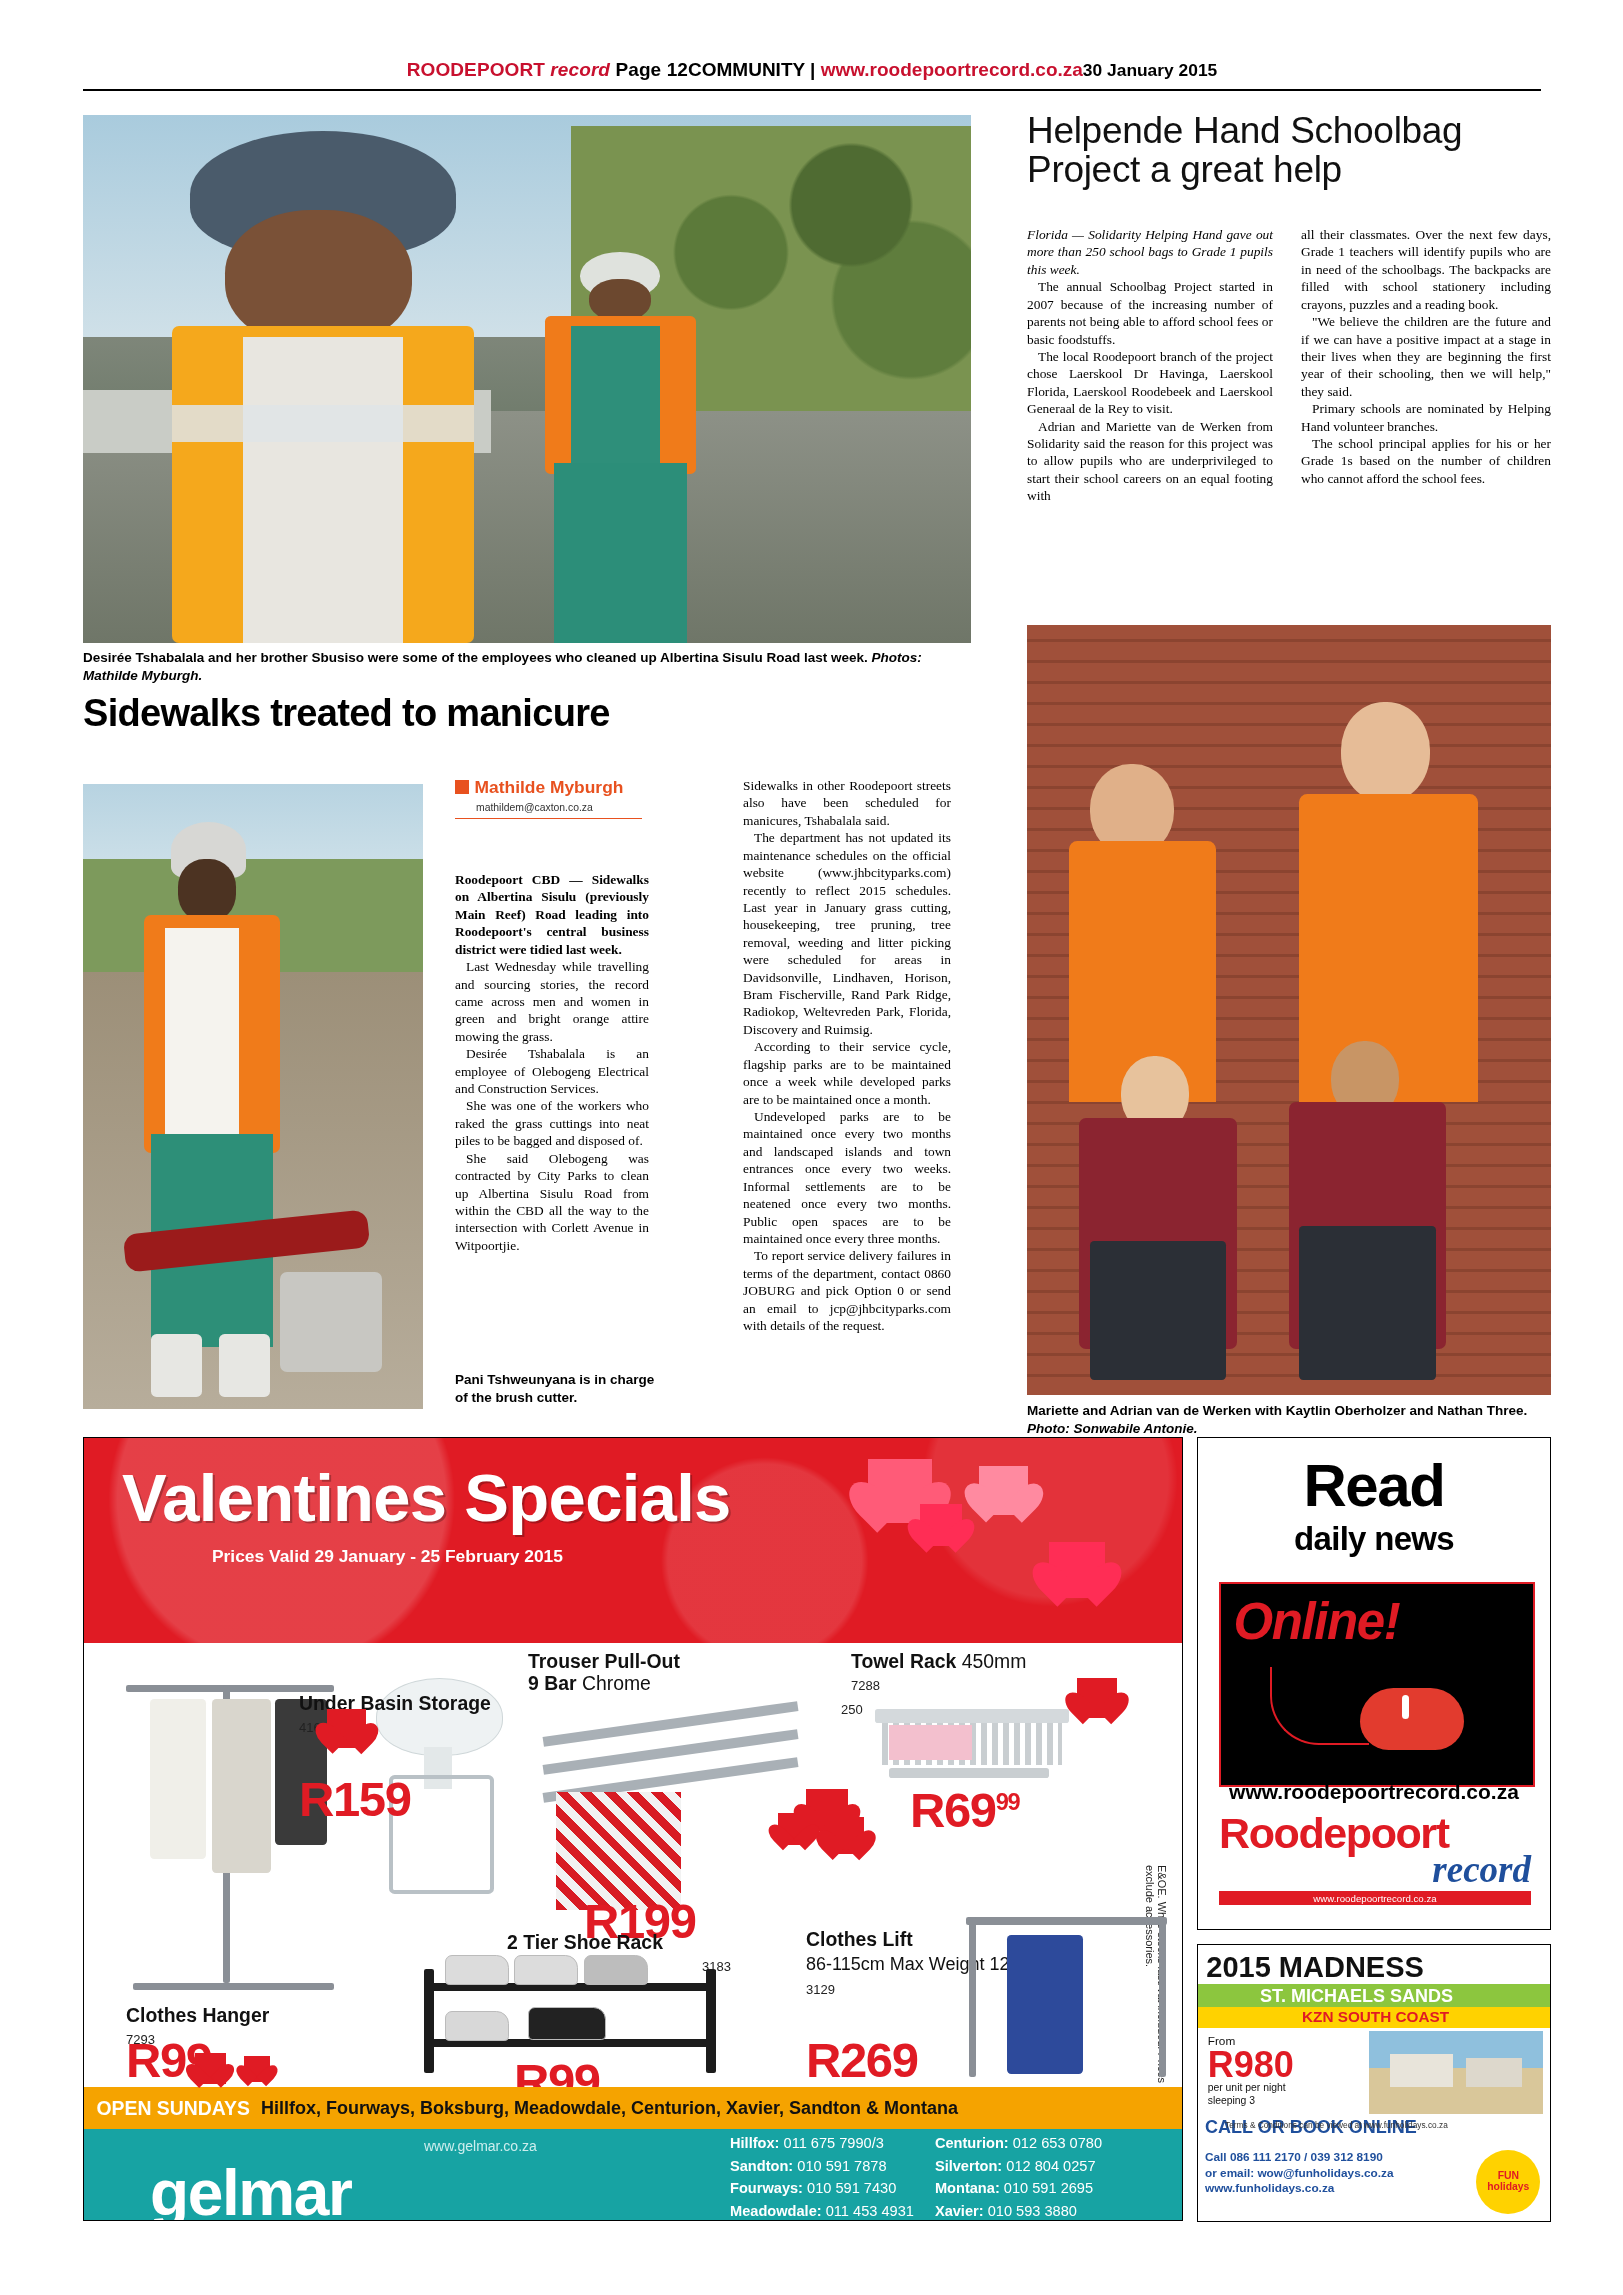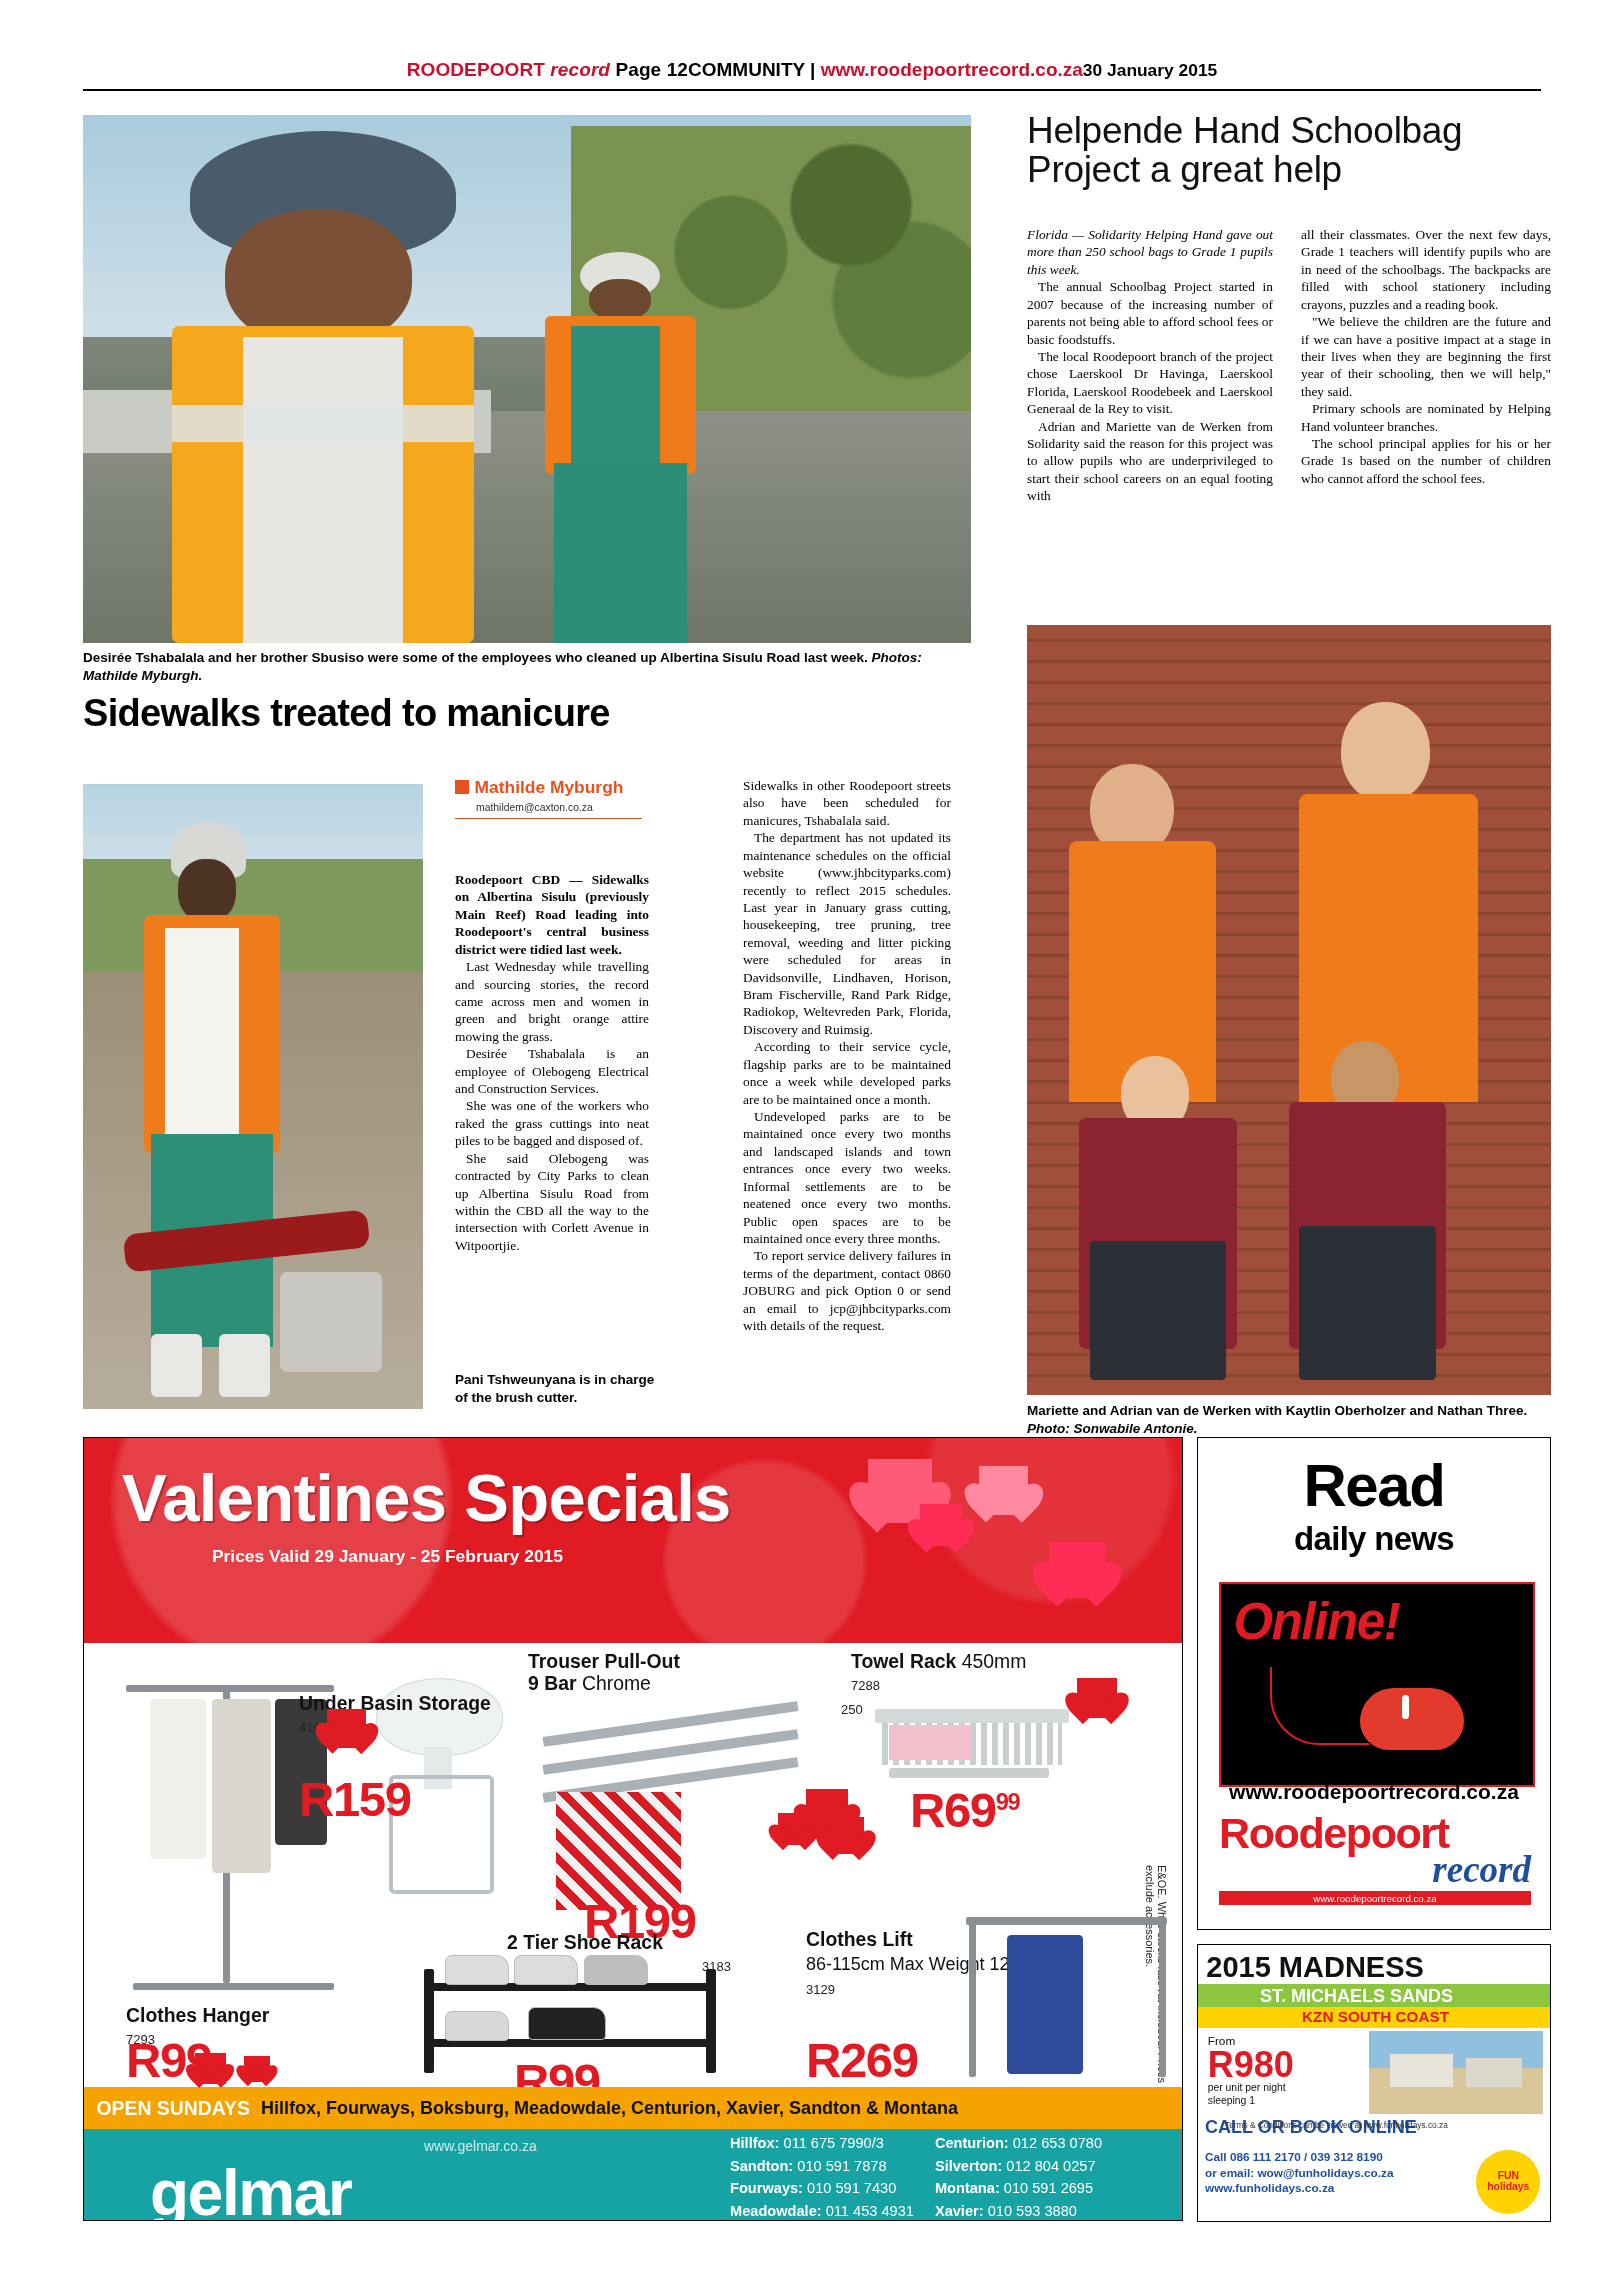--- a/index.html
+++ b/index.html
@@ -440,21 +440,21 @@
     <div class="fun-photo">
       <div style="position:absolute;left:0;top:0;width:100%;height:45%;background:#8fc0dd;"></div>
       <div style="position:absolute;left:0;top:45%;width:100%;height:55%;background:#d9c79a;"></div>
       <div style="position:absolute;left:12%;top:28%;width:36%;height:40%;background:#e8e4da;"></div>
       <div style="position:absolute;left:56%;top:32%;width:32%;height:36%;background:#ddd8cc;"></div>
     </div>
     <div class="fun-price">
       <div class="from">From</div>
       <div class="amt">R980</div>
       <div class="pu">per unit per night</div>
-      <div class="pu">sleeping 1</div>
+      <div class="pu">sleeping 3</div>
     </div>
     <div class="fun-cta">CALL OR BOOK ONLINE</div>
     <div class="fun-terms">Terms &amp; Conditions can be viewed at www.funholidays.co.za</div>
     <div class="fun-contact">
       <div>Call 086 111 2170 / 039 312 8190</div>
       <div>or email: wow@funholidays.co.za</div>
       <div>www.funholidays.co.za</div>
     </div>
     <div class="fun-sun">
         <span>FUN holidays</span>

